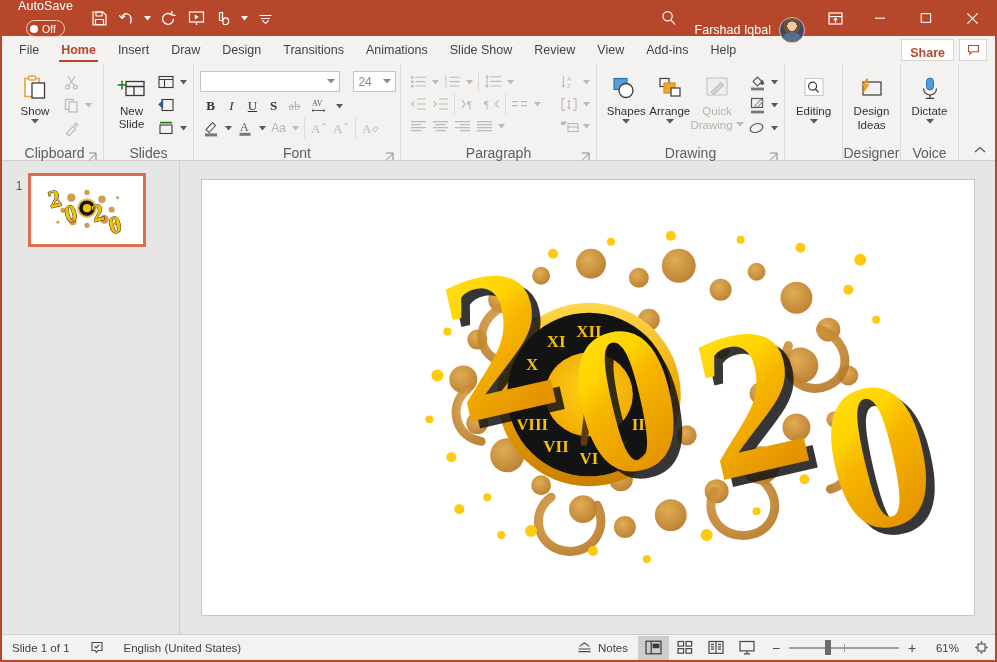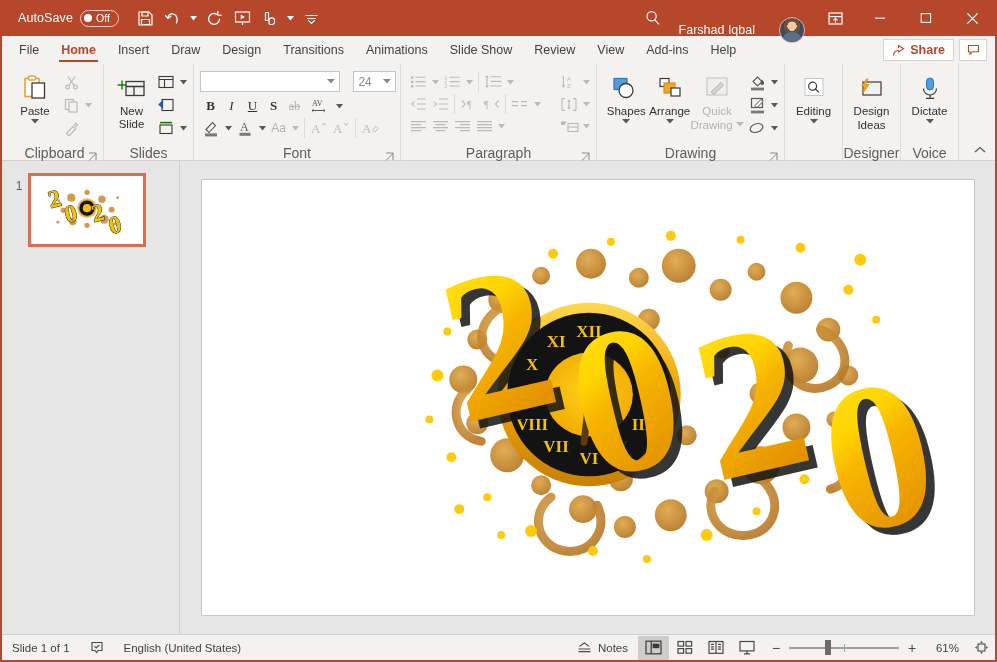--- a/index.html
+++ b/index.html
@@ -17,21 +17,21 @@
     border-bottom: 2px solid #b7472a;
     background: #f3f2f1;
   }
 
   
   .titlebar {
     height: 36px; background: #b7472a; color: #ffffff;
     display: flex; align-items: center; flex: 0 0 36px;
     position: relative;
   }
-  .autosave-wrap { display: flex; align-items: center; margin-left: 16px; gap: 7px; }
+  .autosave-wrap { display: flex; align-items: center; margin-left: 16px; gap: 7px; flex-direction: column; }
   .autosave-label { font-size: 12.5px; color: #fff; letter-spacing: .1px; }
   .toggle {
     width: 39px; height: 17px; border-radius: 9px;
     border: 1.3px solid #f2cdc3; display: flex; align-items: center;
     padding: 0 3px; gap: 4px;
   }
   .toggle .knob { width: 8px; height: 8px; border-radius: 50%; background: #ffffff; }
   .toggle .state { font-size: 10.5px; color: #ffffff; }
   .qat { display: flex; align-items: center; gap: 0px; margin-left: 12px; }
   .qicon {
@@ -41,21 +41,21 @@
   .qicon svg { display: block; }
   .qcaret { width: 13px; height: 28px; display: flex; align-items: center; justify-content: center; }
   .doc-title {
     position: absolute; left: 0; right: 0; text-align: center;
     font-size: 13px; color: #ffffff; pointer-events: none;
   }
   .tb-right {
     margin-left: auto; display: flex; align-items: center; height: 36px;
   }
   .search-btn { width: 40px; height: 36px; display: flex; align-items: center; justify-content: center; }
-  .user-chip { display: flex; align-items: center; gap: 24px; padding: 0 8px 0 6px; margin-top: 24px; }
+  .user-chip { display: flex; align-items: center; gap: 8px; padding: 0 8px 0 6px; margin-top: 24px; }
   .user-name { font-size: 12.5px; color: #fff; white-space: nowrap; }
   .avatar {
     width: 26px; height: 26px; border-radius: 50%;
     background: radial-gradient(circle at 50% 34%, #f0c9a8 0 23%, #6f5236 24% 41%, #3c4a63 42% 100%);
     border: 1.5px solid #e6b3a5; overflow: hidden; position: relative; flex: 0 0 26px;
   }
   .avatar::after {
     content:""; position:absolute; left:50%; top:58%; width:22px; height:16px;
     transform: translateX(-50%); border-radius: 11px 11px 0 0; background:#5b6e8c;
   }
@@ -73,21 +73,21 @@
   }
   .tab.active { color: #b7472a; font-weight: bold; }
   .tab.active::after {
     content: ""; position: absolute; left: 9px; right: 9px; bottom: 2px;
     height: 2.5px; background: #b7472a;
   }
   .tab-right { margin-left: auto; display: flex; align-items: center; gap: 5px; padding-right: 8px; }
   .share-btn {
     display: flex; align-items: center; gap: 5px; border: 1px solid #d8d4d0;
     background: #fff; height: 22px; padding: 0 8px; color: #b7472a;
-    font-size: 12.5px; font-weight: bold;
+    font-size: 12.5px; font-weight: bold; flex-direction: column;
   }
   .comment-btn {
     width: 28px; height: 22px; border: 1px solid #d8d4d0; background: #fff;
     display: flex; align-items: center; justify-content: center; color: #b7472a;
   }
 
   
   .ribbon {
     height: 97px; background: #f3f2f1; border-bottom: 1px solid #d2d0ce;
     display: flex; flex: 0 0 97px; position: relative; padding-left: 4px;
@@ -324,21 +324,21 @@
     <div class="group" style="width:98px">
       <div class="group-body">
         <div class="btn-lg" style="width:50px">
           <span class="ico">
             <svg width="30" height="30" viewBox="0 0 30 30" fill="none">
               <rect x="5" y="4.5" width="14" height="18" stroke="#e8a33d" stroke-width="1.6" fill="#fff"></rect>
               <rect x="8.5" y="2" width="7" height="4" rx="1" fill="#fff" stroke="#e8a33d" stroke-width="1.4"></rect>
               <rect x="12" y="9" width="12.5" height="15" fill="#fff" stroke="#3b3a39" stroke-width="1.3"></rect>
             </svg>
           </span>
-          <span class="lbl">Paste</span>
+          <span class="lbl">Show</span>
           <span>
             <svg class="caret-sm" width="8" height="5" viewBox="0 0 8 5">
                 <path d="M0 0h8L4 4.6z" fill="#5a5856"></path>
               </svg>
           </span>
         </div>
         <div class="col-small">
           <div class="row-small">
             <span class="sq dim">
               <svg width="15" height="15" viewBox="0 0 15 15" fill="none" stroke="#bcb9b6" stroke-width="1.2">

